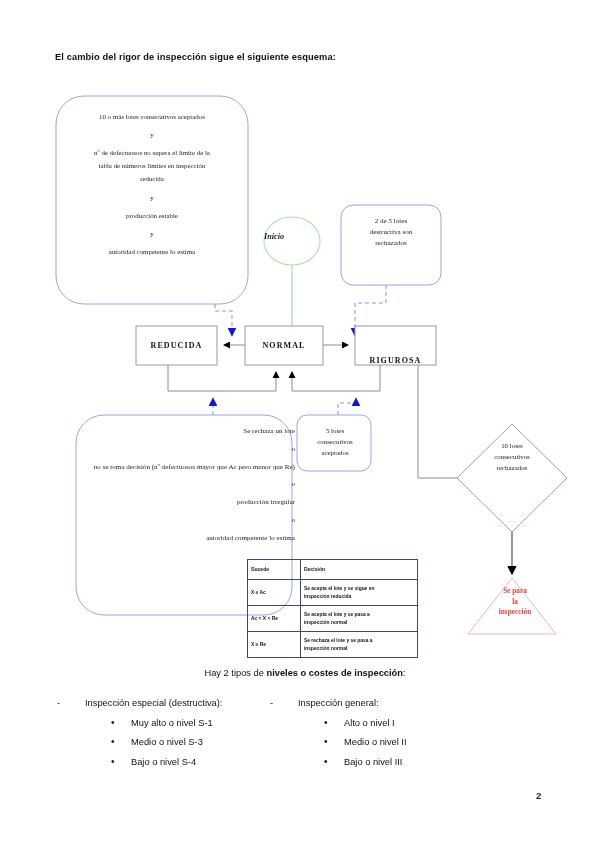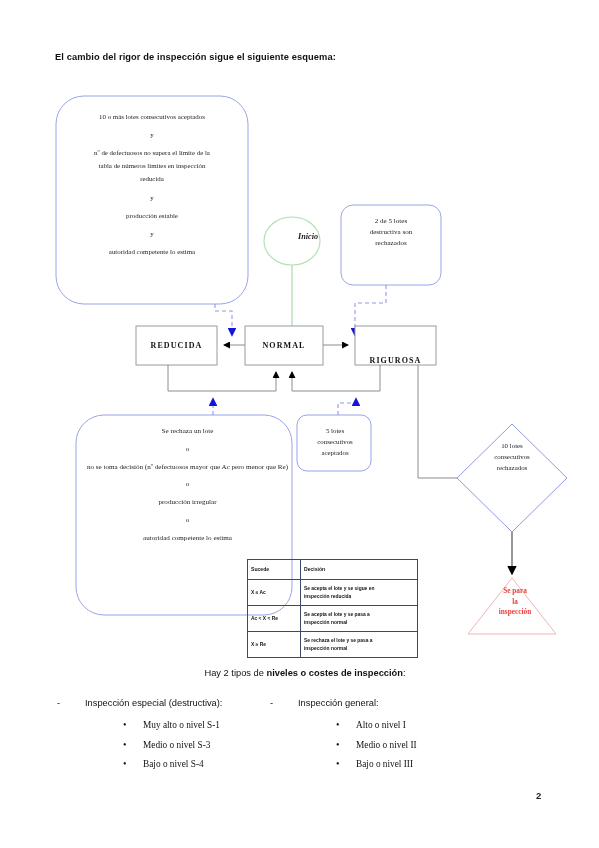--- a/index.html
+++ b/index.html
@@ -14,33 +14,33 @@
   svg.flow{position:absolute;left:0;top:0;width:599px;height:660px;overflow:visible;}
 
   
   .shp{position:absolute;font-family:"Liberation Serif", serif;color:#1b1b24;
        text-align:center;line-height:1.9;}
 
   .bub1{left:62px;top:110px;width:180px;font-size:6.9px;}
   .bub1 .ln{display:block;}
   .bub1 .y{display:block;margin:5px 0;}
 
-  .inicio{left:278px;top:232px;width:60px;font-size:8.2px;font-weight:bold;
+  .inicio{left:244px;top:232px;width:60px;font-size:8.2px;font-weight:bold;
           font-style:italic;line-height:1.1;}
 
   .bub2{left:345px;top:216px;width:92px;font-size:7.1px;line-height:1.55;}
 
   .boxlbl{font-family:"Liberation Serif", serif;font-weight:bold;
           font-size:8px;letter-spacing:1.1px;color:#111;}
   .bx{position:absolute;display:flex;align-items:center;justify-content:center;}
   .bxRED{left:136px;top:326px;width:81px;height:39px;}
   .bxNOR{left:245px;top:326px;width:78px;height:39px;}
   .bxRIG{left:355px;top:326px;width:81px;height:39px;align-items:flex-end;}
 
-  .bub3{left:80px;top:425px;width:215px;font-size:7.1px;line-height:1.95;}
+  .bub3{left:80px;top:425px;width:215px;font-size:7.1px;line-height:1.95;text-align:right;}
   .bub3 .o{display:block;margin:4px 0;}
 
   .bub4{left:300px;top:425px;width:70px;font-size:6.9px;line-height:1.6;}
 
   .diam{left:468px;top:440px;width:88px;font-size:6.9px;line-height:1.6;}
 
   .tri{left:483px;top:586px;width:64px;font-size:7.3px;line-height:1.45;
        color:#e8403a;font-weight:bold;}
 
   
@@ -56,21 +56,21 @@
   
   .btm{position:absolute;left:55px;top:668px;width:500px;font-size:9.3px;color:#111;text-align:center;}
   .btm .hd{font-weight:normal;}
   .btm .hd b{font-weight:bold;}
   .cols{position:absolute;left:55px;top:698px;width:500px;}
   .col{position:absolute;top:0;}
   .colA{left:30px;width:230px;}
   .colB{left:243px;width:230px;}
   .dashln{font-size:9.3px;color:#111;position:relative;}
   .dashln .dsh{position:absolute;left:-28px;top:0;}
-  .blist{margin:12px;padding:0;list-style:none;font-family:Liberation Serif, serif;}
+  .blist{margin:0;padding:0;list-style:none;}
   .blist li{font-size:9.3px;color:#111;margin-top:9.5px;position:relative;
             padding-left:46px;}
   .blist li::before{content:"\2022";position:absolute;left:26px;top:-1px;
             font-size:10px;}
   .pgno{position:absolute;left:536px;top:790px;font-size:9.5px;
         font-weight:bold;color:#222;}
 </style>
 </head>
 <body>
 

